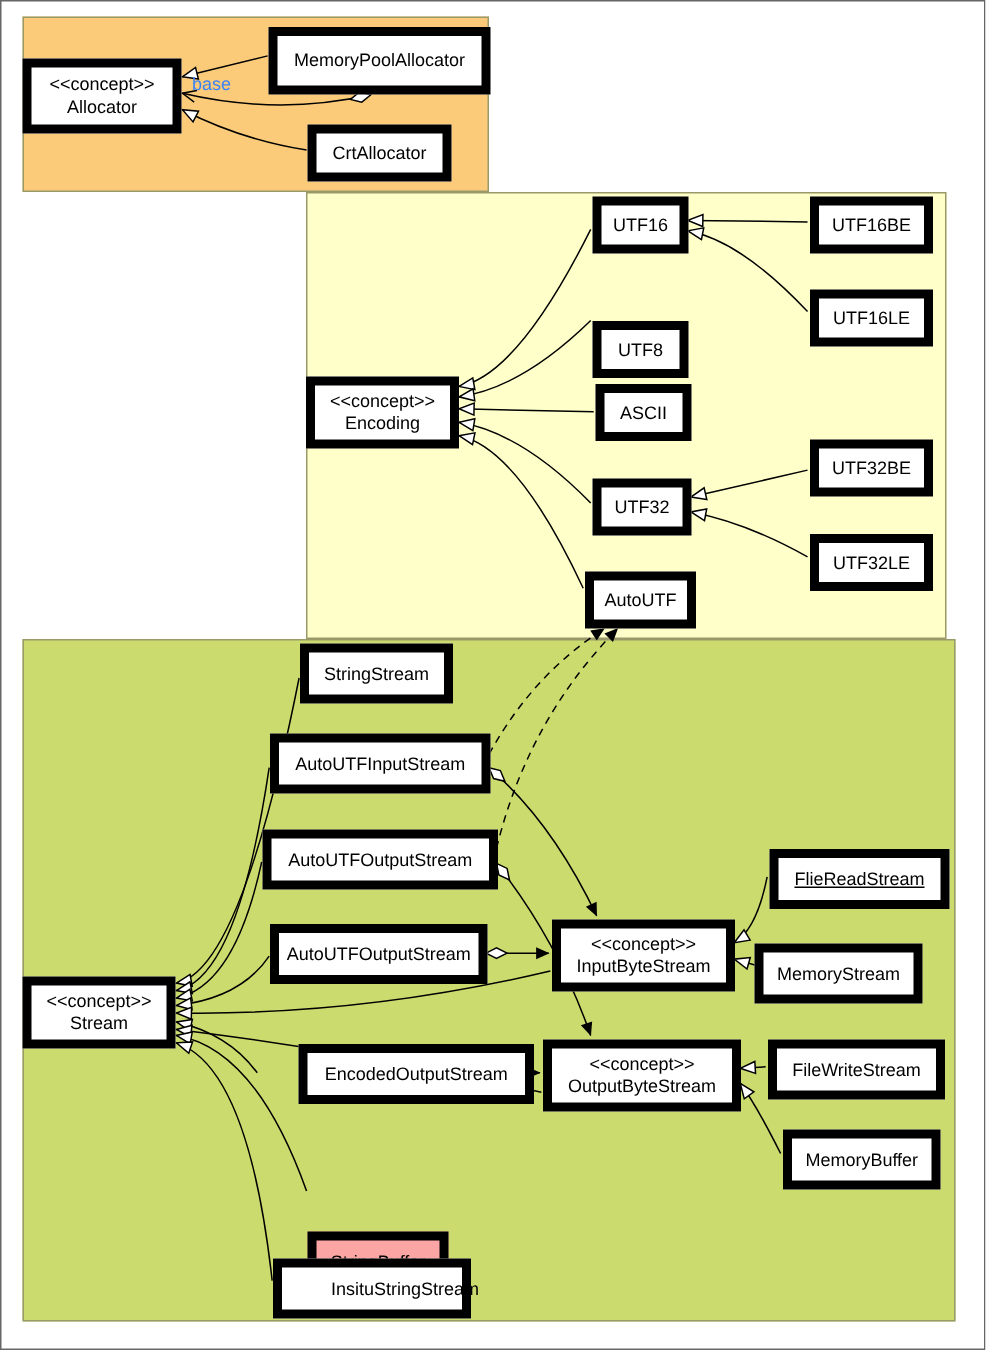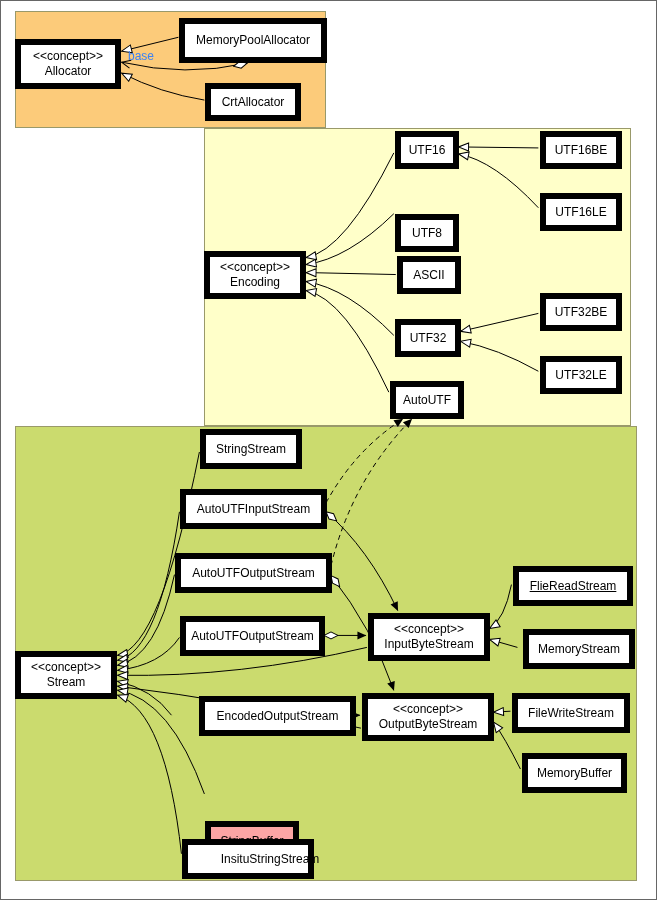--- a/index.html
+++ b/index.html
@@ -177,21 +177,21 @@
       </div>
       <div class="node" style="left: 204px; top: 820px; width: 94px; height: 40px; background: #fca5a5; border-color: rgb(0, 0, 0);">
         <div>StringBuffer</div>
       </div>
       <div class="node" style="left: 181px; top: 838px; width: 132px; height: 40px; background: rgb(255, 255, 255); border-color: rgb(0, 0, 0); padding-left: 44px;">
         <div>InsituStringStream</div>
       </div>
       <div class="node" style="left: 512px; top: 565px; width: 120px; height: 40px; background: rgb(255, 255, 255); border-color: rgb(0, 0, 0); text-decoration: underline;">
         <div>FlieReadStream</div>
       </div>
-      <div class="node" style="left: 522px; top: 628px; width: 112px; height: 40px; background: rgb(255, 255, 255); border-color: rgb(0, 0, 0);">
+      <div class="node" style="left: 502px; top: 628px; width: 112px; height: 40px; background: rgb(255, 255, 255); border-color: rgb(0, 0, 0);">
         <div>MemoryStream</div>
       </div>
       <div class="node" style="left: 511px; top: 692px; width: 118px; height: 40px; background: rgb(255, 255, 255); border-color: rgb(0, 0, 0);">
         <div>FileWriteStream</div>
       </div>
       <div class="node" style="left: 521px; top: 752px; width: 105px; height: 40px; background: rgb(255, 255, 255); border-color: rgb(0, 0, 0);">
         <div>MemoryBuffer</div>
       </div>
     </div>
   <div class="layer labels-layer">

